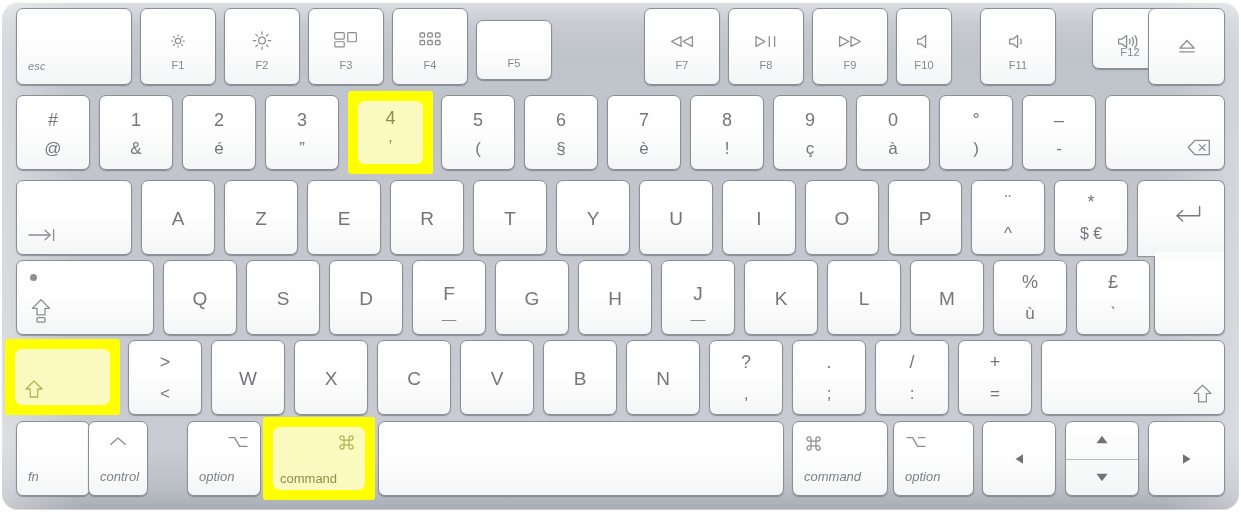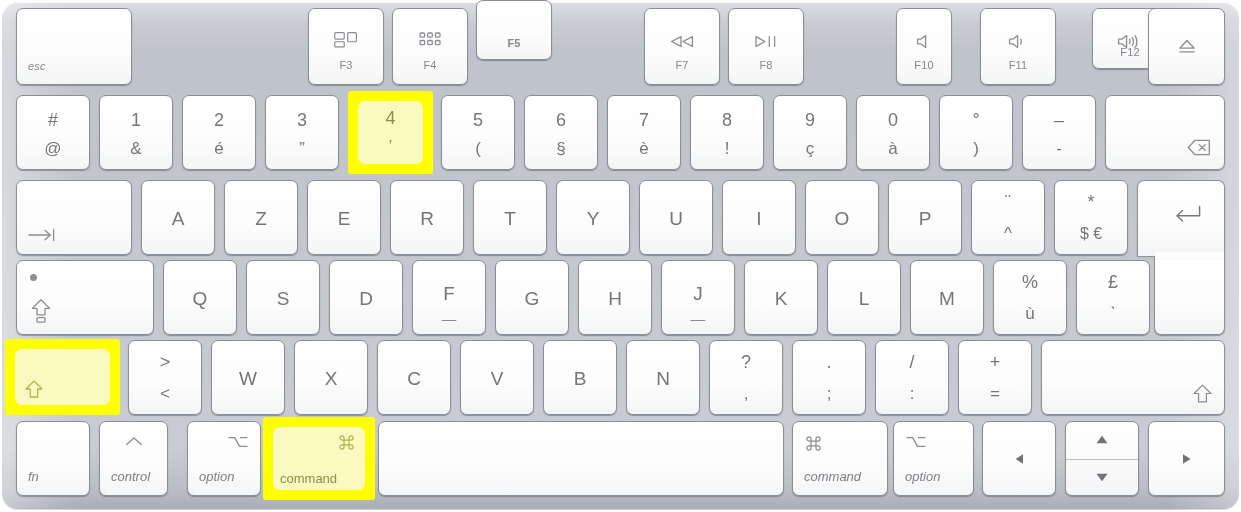--- a/index.html
+++ b/index.html
@@ -113,21 +113,39 @@
 <body>
 
 <div id="keyboard">
   <div class="chassis"></div>
   <div class="chassis-sheen"></div>
 
   <div class="key" style="left:16px;top:8px;width:116px;height:77px;">
     <span class="lbl c-bl fn-name">esc</span>
   </div>
 
-
+  <div class="key" style="left:140px;top:8px;width:76px;height:77px;">
+    <span class="lbl" style="left:50%;top:22px;transform:translateX(-50%);">
+      <svg width="20" height="20" viewBox="0 0 24 24" fill="none" stroke="#8b8d92" stroke-width="1.3" stroke-linecap="round">
+        <circle cx="12" cy="12" r="3.2"></circle>
+        <path d="M12 4.3v1.8M12 17.9v1.8M4.3 12h1.8M17.9 12h1.8M6.6 6.6l1.3 1.3M16.1 16.1l1.3 1.3M17.4 6.6l-1.3 1.3M7.9 16.1l-1.3 1.3"></path>
+      </svg>
+    </span>
+    <span class="lbl c-bot fn-name">F1</span>
+  </div>
+
+  <div class="key" style="left:224px;top:8px;width:76px;height:77px;">
+    <span class="lbl" style="left:50%;top:19px;transform:translateX(-50%);">
+      <svg width="25" height="25" viewBox="0 0 24 24" fill="none" stroke="#8b8d92" stroke-width="1.2" stroke-linecap="round">
+        <circle cx="12" cy="12" r="3.2"></circle>
+        <path d="M12 3.6v2.4M12 18v2.4M3.6 12h2.4M18 12h2.4M6.1 6.1l1.7 1.7M16.2 16.2l1.7 1.7M17.9 6.1l-1.7 1.7M7.8 16.2l-1.7 1.7"></path>
+      </svg>
+    </span>
+    <span class="lbl c-bot fn-name">F2</span>
+  </div>
 
   <div class="key" style="left:308px;top:8px;width:76px;height:77px;">
     <span class="lbl" style="left:50%;top:22px;transform:translateX(-50%);">
       <svg width="26" height="18" viewBox="0 0 30 20" fill="none" stroke="#8b8d92" stroke-width="1.4">
         <rect x="2" y="1.5" width="11" height="7.5" rx="1.2"></rect>
         <rect x="17" y="1.5" width="10" height="10.5" rx="1.2"></rect>
         <rect x="2" y="12" width="11" height="6" rx="1.2"></rect>
       </svg>
     </span>
     <span class="lbl c-bot fn-name">F3</span>
@@ -140,21 +158,21 @@
           <rect x="8.7" y="1" width="4.6" height="4.2" rx="1"></rect>
           <rect x="16.4" y="1" width="4.6" height="4.2" rx="1"></rect>
         <rect x="1" y="8.5" width="4.6" height="4.2" rx="1"></rect>
           <rect x="8.7" y="8.5" width="4.6" height="4.2" rx="1"></rect>
           <rect x="16.4" y="8.5" width="4.6" height="4.2" rx="1"></rect>
       </svg>
     </span>
     <span class="lbl c-bot fn-name">F4</span>
   </div>
 
-  <div class="key" style="left:476px;top:0;width:76px;height:60px;font-weight:bold;">
+  <div class="key" style="left:476px;top:20px;width:76px;height:60px;">
     <span class="lbl c-bot fn-name">F5</span>
   </div>
 
 
   <div class="key" style="left:644px;top:8px;width:76px;height:77px;">
     <span class="lbl" style="left:50%;top:26px;transform:translateX(-50%);">
       <svg width="26" height="13" viewBox="0 0 26 13" fill="none" stroke="#8b8d92" stroke-width="1.3" stroke-linejoin="round">
         <path d="M12 1.6 2.6 6.5 12 11.4z"></path>
           <path d="M23.4 1.6 14 6.5l9.4 4.9z"></path>
       </svg>
@@ -165,20 +183,29 @@
   <div class="key" style="left:728px;top:8px;width:76px;height:77px;">
     <span class="lbl" style="left:50%;top:26px;transform:translateX(-50%);">
       <svg width="24" height="13" viewBox="0 0 24 13" fill="none" stroke="#8b8d92" stroke-width="1.3" stroke-linejoin="round">
         <path d="M2 1.6 11 6.5 2 11.4z"></path>
           <path d="M15.3 1.6v9.8M20.6 1.6v9.8" stroke-linecap="round"></path>
       </svg>
     </span>
     <span class="lbl c-bot fn-name">F8</span>
   </div>
 
+  <div class="key" style="left:812px;top:8px;width:76px;height:77px;">
+    <span class="lbl" style="left:50%;top:26px;transform:translateX(-50%);">
+      <svg width="26" height="13" viewBox="0 0 26 13" fill="none" stroke="#8b8d92" stroke-width="1.3" stroke-linejoin="round">
+        <path d="M2.6 1.6 12 6.5l-9.4 4.9z"></path>
+          <path d="M14 1.6l9.4 4.9L14 11.4z"></path>
+      </svg>
+    </span>
+    <span class="lbl c-bot fn-name">F9</span>
+  </div>
 
   <div class="key" style="left:896px;top:8px;width:56px;height:77px;">
     <span class="lbl" style="left:50%;top:25px;transform:translateX(-50%);">
       <svg width="16" height="15" viewBox="0 0 16 15" fill="none" stroke="#8b8d92" stroke-width="1.3" stroke-linejoin="round">
         <path d="M9.6 1.4 4.8 5.2H1.6v4.6h3.2l4.8 3.8z"></path>
       </svg>
     </span>
     <span class="lbl c-bot fn-name">F10</span>
   </div>
 
@@ -437,21 +464,21 @@
       <svg width="21" height="21" viewBox="0 0 22 22" fill="none" stroke="#8b8d92" stroke-width="1.3" stroke-linejoin="round">
         <path d="M11 2.2 2.2 11h4.7v8.8h8.2V11h4.7z"></path>
       </svg>
     </span>
   </div>
 
   <div class="key" style="left:16px;top:421px;width:74px;height:75px;">
     <span class="lbl c-bl modname">fn</span>
   </div>
 
-  <div class="key" style="left:99px;top:421px;width:69px;height:75px;">
+  <div class="key" style="left:88px;top:421px;width:60px;height:75px;">
     <span class="lbl" style="left:50%;top:14px;transform:translateX(-50%);">
       <svg width="18" height="11" viewBox="0 0 18 11" fill="none" stroke="#8b8d92" stroke-width="1.3" stroke-linejoin="round" stroke-linecap="round">
         <path d="M1.6 8.4 9 2l7.4 6.4"></path>
       </svg>
     </span>
     <span class="lbl c-bl modname">control</span>
   </div>
 
   <div class="key" style="left:187px;top:421px;width:74px;height:75px;">
     <span class="lbl" style="right:12px;top:14px;">

